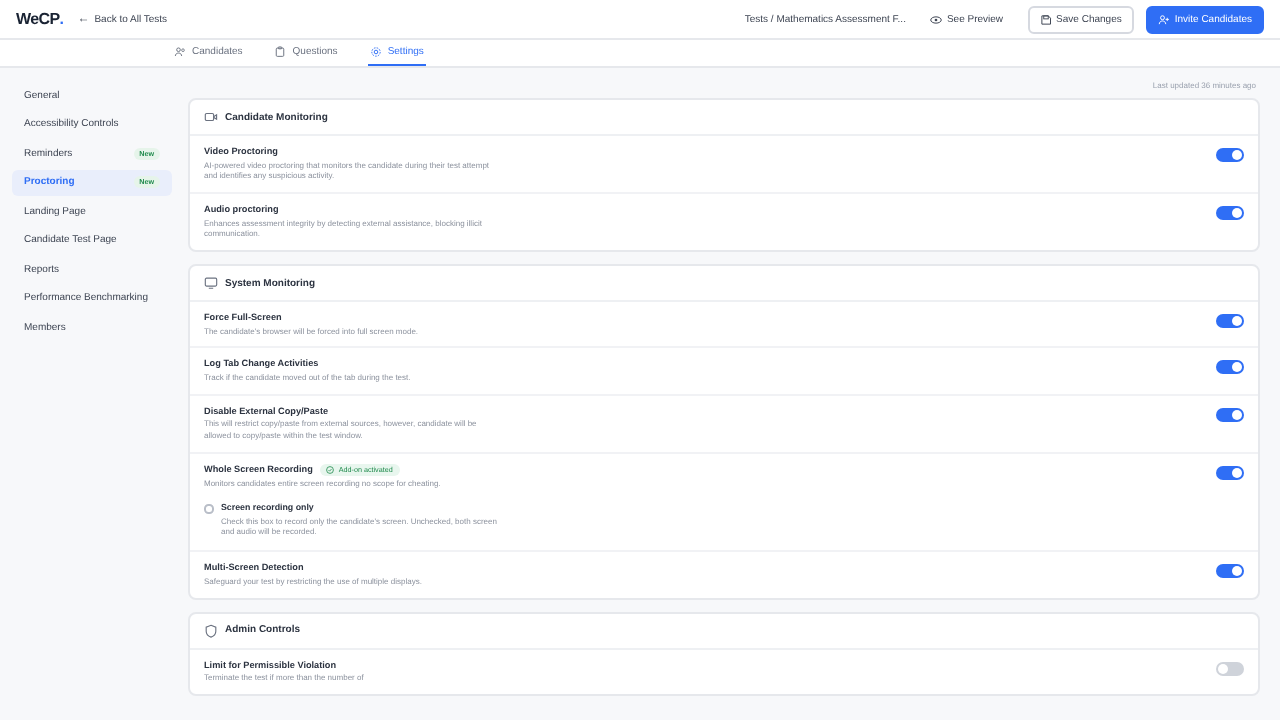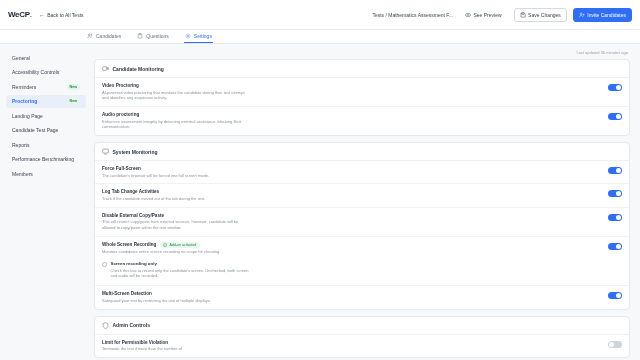--- a/index.html
+++ b/index.html
@@ -8,21 +8,21 @@
     width: 640px; height: 360px;
     overflow: hidden;
     background: #f7f8fa;
     font-family: "Liberation Sans", sans-serif;
     font-size: 4.2px;
     color: #2c3340;
   }
 
   
   .topbar {
-    height: 30px;
+    height: 20px;
     background: #ffffff;
     border-bottom: 1px solid #e6e8ec;
     display: flex;
     align-items: center;
     padding: 0 8px;
     gap: 7px;
   }
   .logo {
     font-size: 8px;
     font-weight: bold;

